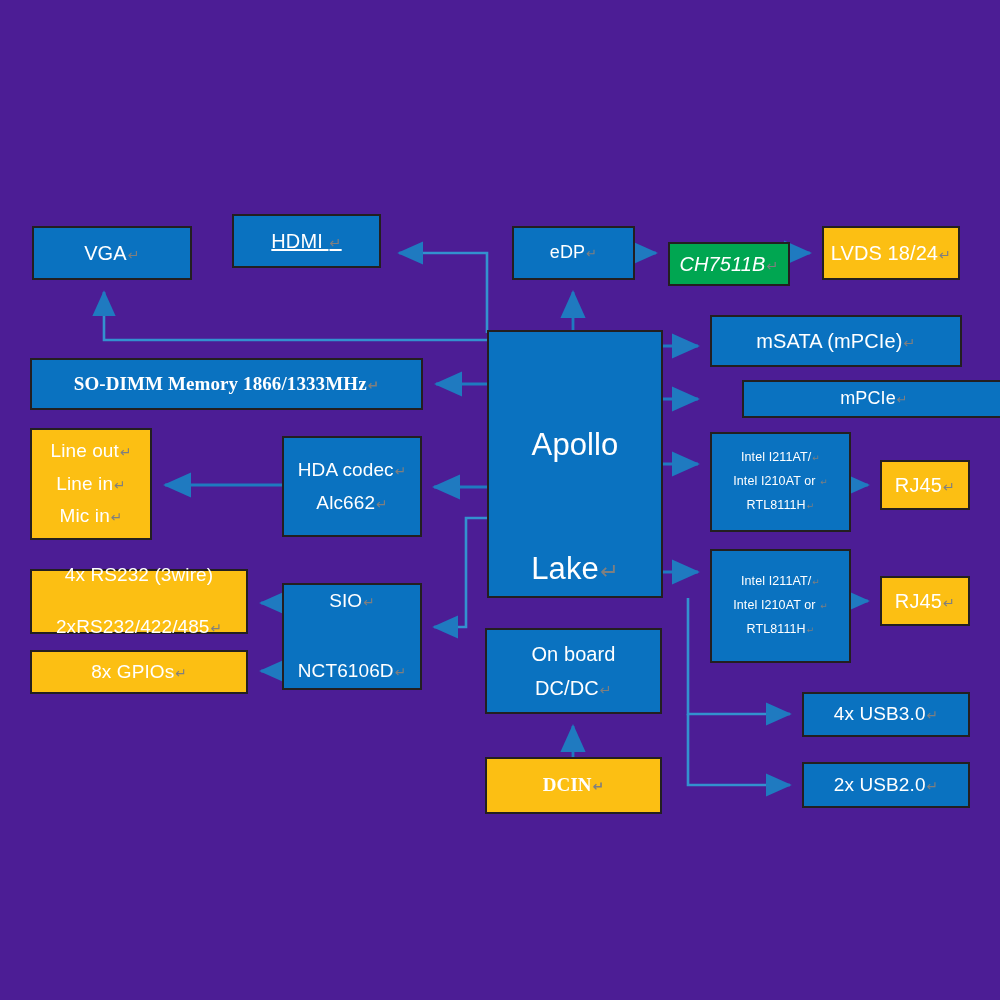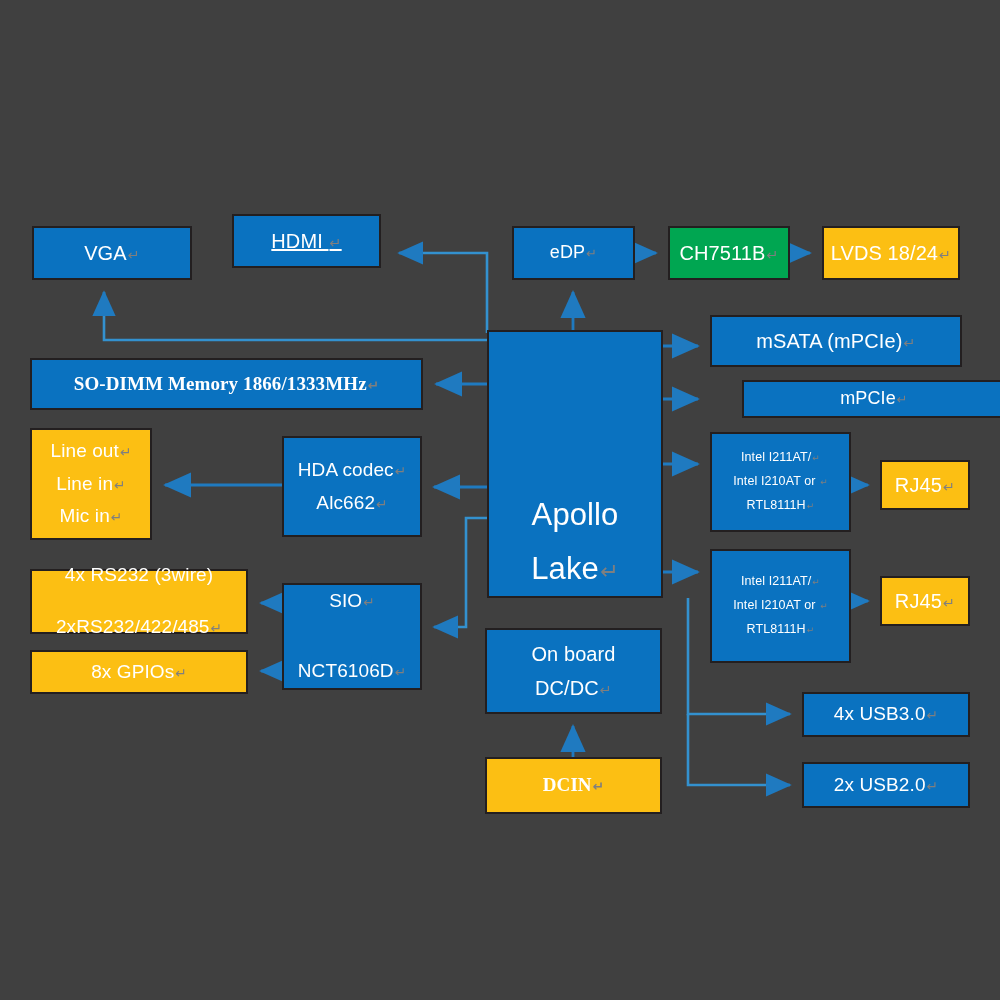--- a/index.html
+++ b/index.html
@@ -1,19 +1,19 @@
 <!DOCTYPE html>
 <html><head>
 <meta charset="utf-8">
 <title>Apollo Lake Block Diagram</title>
 <style>
   html,body{margin:0;padding:0;background:#ffffff;}
   body{width:1000px;height:1000px;overflow:hidden;
        font-family:"Liberation Sans","DejaVu Sans",sans-serif;}
-  #canvas{position:relative;width:1000px;height:1000px;background:#404040;}
+  #canvas{position:relative;width:1000px;height:1000px;background:#4c1d95;}
   svg#wires{position:absolute;left:0;top:0;width:1000px;height:1000px;}
 
   .box{position:absolute;box-sizing:border-box;
        border:2px solid #231f20;
        display:flex;flex-direction:column;
        align-items:center;justify-content:center;
        text-align:center;color:#ffffff;
        line-height:1.42;
        letter-spacing:0.1px;
        z-index:3;}
@@ -31,24 +31,24 @@
   .cr{color:#7f7f7f;font-size:0.72em;vertical-align:baseline;
       margin-left:1px;font-family:"DejaVu Sans",sans-serif;}
   .ln{display:block;white-space:nowrap;}
   .sp{margin:3px 0;}
   .sp2{margin:5px 0;}
 
   
   #box-vga      {left:32px; top:226px; width:160px;height:54px;}
   #box-hdmi     {left:232px;top:214px; width:149px;height:54px;text-decoration:underline;}
   #box-edp      {left:512px;top:226px; width:123px;height:54px;text-align:center;}
-  #box-ch7511b  {left:668px;top:226px; width:122px;height:54px;}
+  #box-ch7511b  {left:668px;top:242px; width:122px;height:44px;font-style:italic;}
   #box-lvds     {left:822px;top:226px; width:138px;height:54px;}
   #box-apollo   {left:487px;top:330px; width:176px;height:268px;
-                 justify-content:flex-end;}
+                 justify-content:space-between;padding-top:86px;}
   #box-sodimm   {left:30px; top:358px; width:393px;height:52px;}
   #box-msata    {left:710px;top:315px; width:252px;height:52px;}
   #box-mpcie    {left:742px;top:380px; width:264px;height:38px;}
   #box-audio    {left:30px; top:428px; width:122px;height:112px;}
   #box-hda      {left:282px;top:436px; width:140px;height:101px;}
   #box-eth1     {left:710px;top:432px; width:141px;height:100px;}
   #box-rj45a    {left:880px;top:460px; width:90px; height:50px;}
   #box-eth2     {left:710px;top:549px; width:141px;height:114px;}
   #box-rj45b    {left:880px;top:576px; width:90px; height:50px;}
   #box-rs232    {left:30px; top:569px; width:218px;height:65px;gap:19px;}

